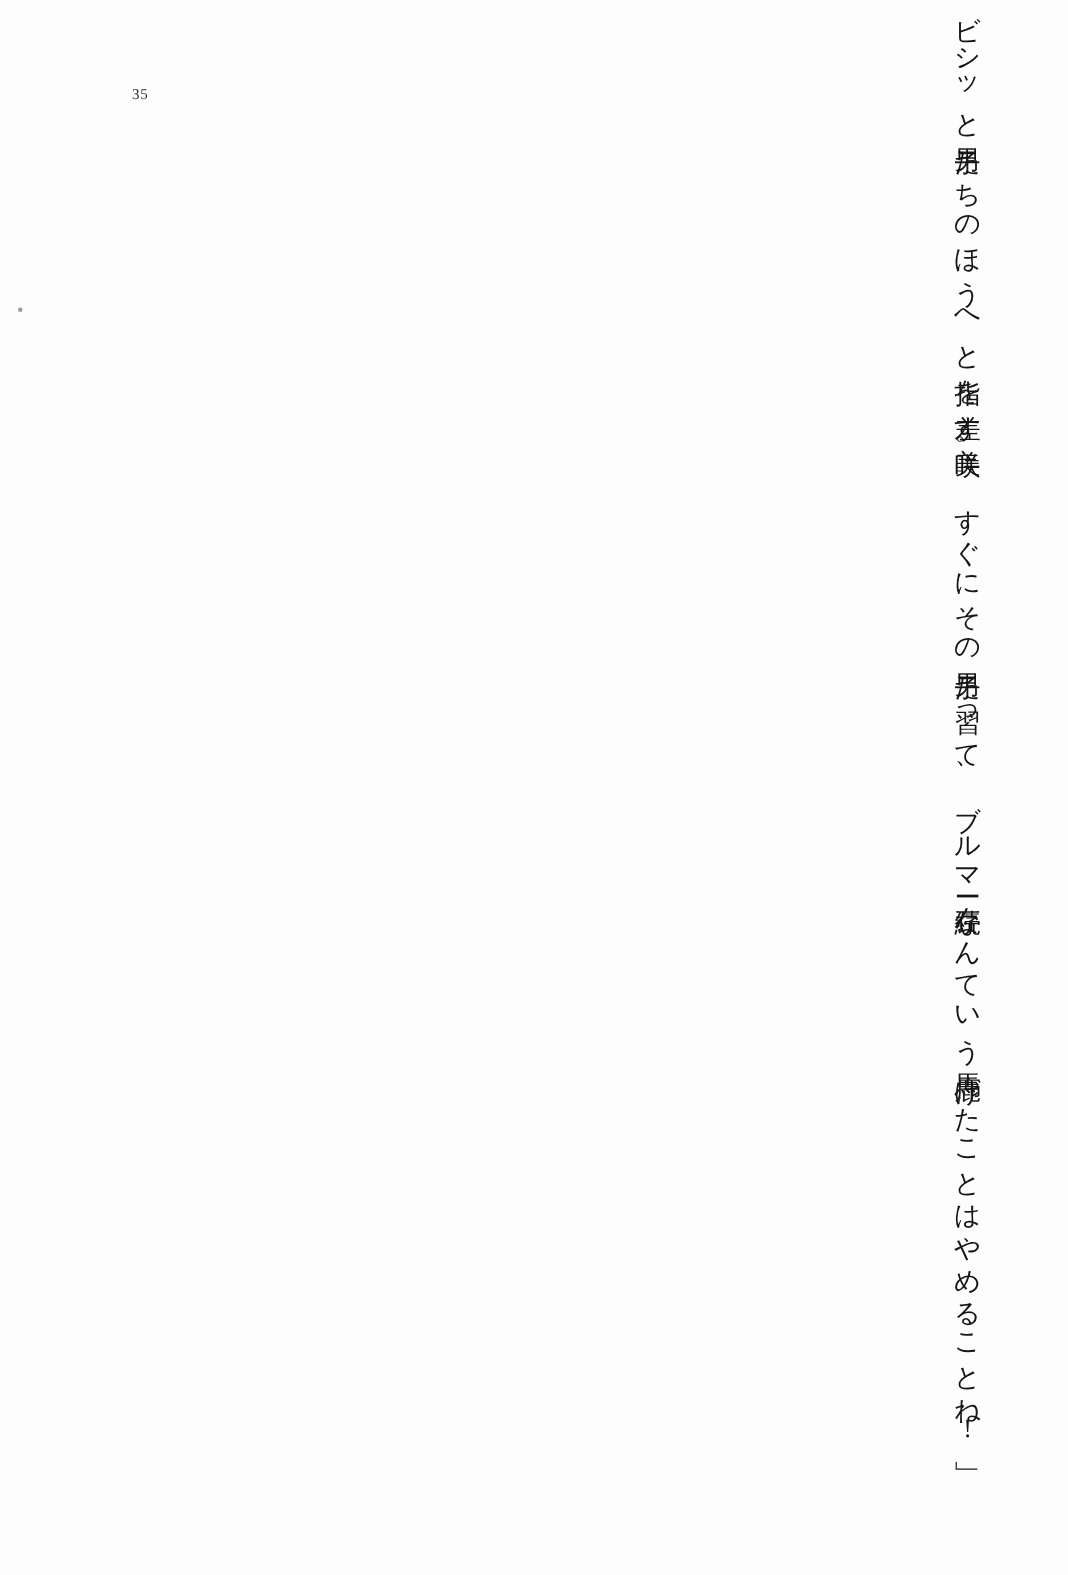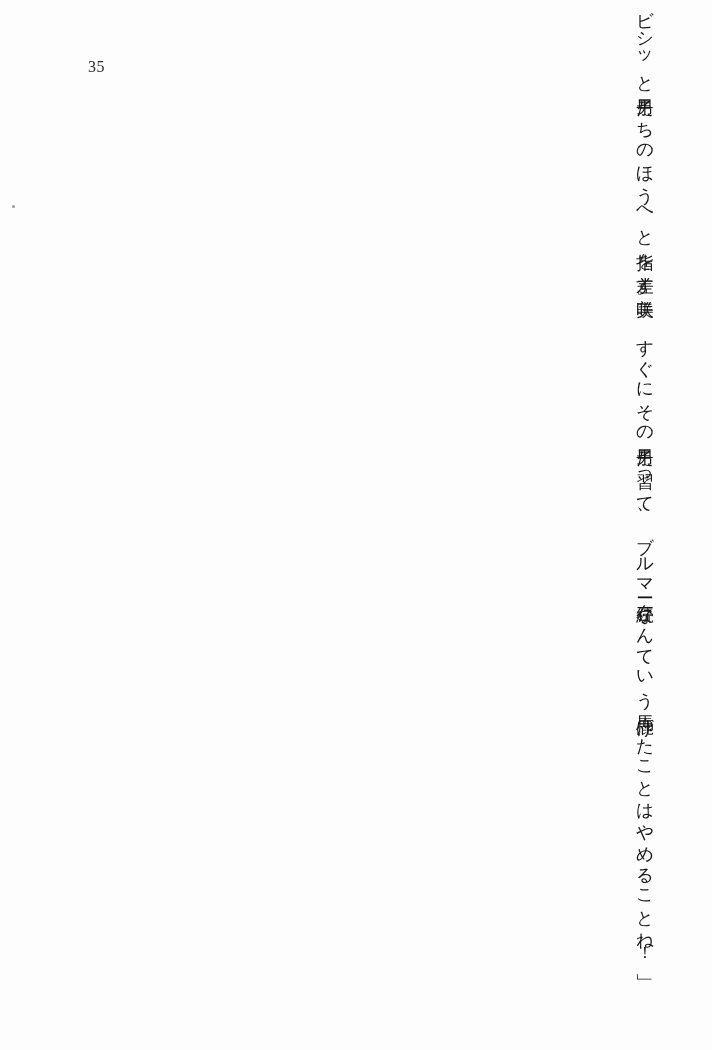--- a/index.html
+++ b/index.html
@@ -13,21 +13,21 @@
     height: 1050px;
     background: #fdfdfd;
     overflow: hidden;
     font-family: "Liberation Serif", "DejaVu Serif", serif;
     color: #1a1a1a;
   }
   .page-number {
     position: absolute;
     top: 58px;
     left: 88px;
-    font-size: 16px;
+    font-size: 10px;
     color: #2b2b2b;
     font-family: "Liberation Serif", "DejaVu Serif", serif;
     letter-spacing: 0.5px;
   }
   .speck {
     position: absolute;
     width: 3px;
     height: 3px;
     border-radius: 50%;
     background: #9b9b9b;

